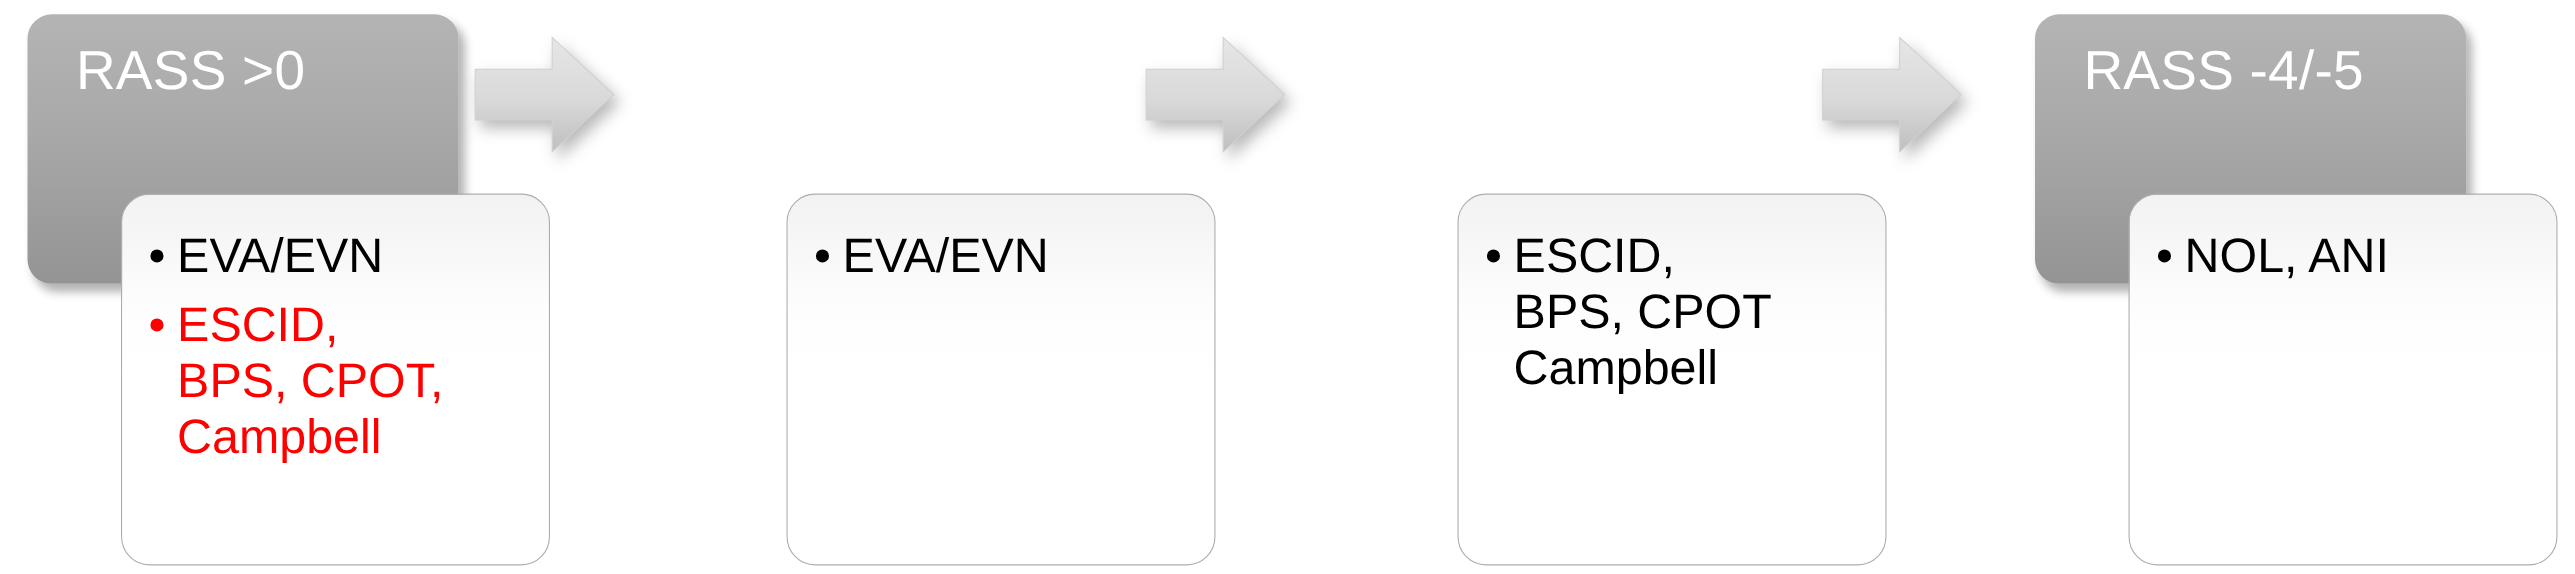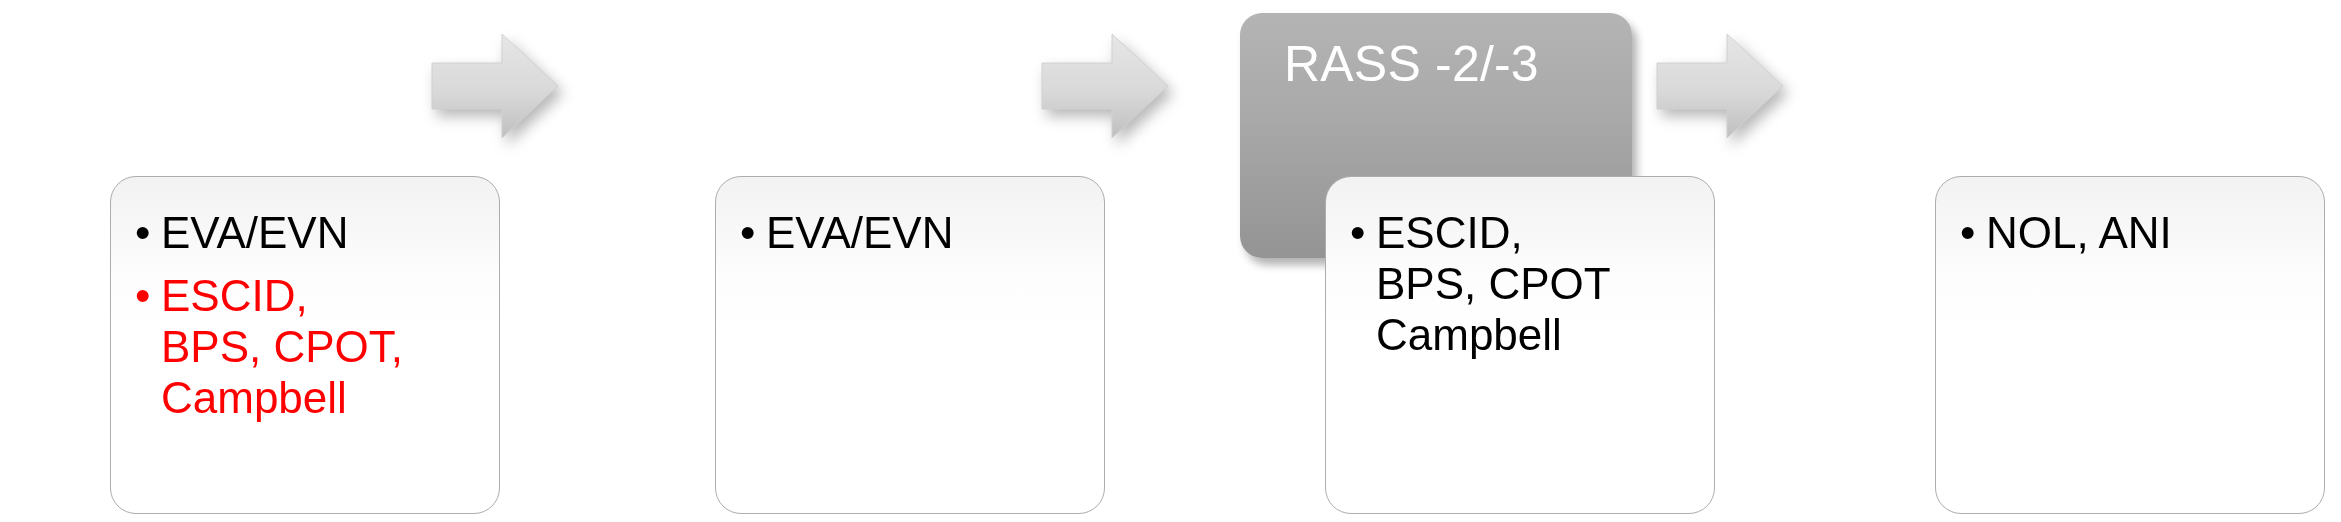--- a/index.html
+++ b/index.html
@@ -100,20 +100,23 @@
     filter: drop-shadow(5px 7px 7px rgba(0, 0, 0, 0.28));
   }
   .arrow svg { display: block; width: 100%; height: 100%; }
 </style>
 </head>
 <body>
 
 <div id="canvas">
 
   <div class="stage" style="left:0px;">
+    <div class="header-plate">
+      <div class="header-label">RASS &gt;0</div>
+    </div>
     <div class="body-card">
       <div class="bullet-list">
         <div class="bullet-item tone-black">
           <span class="bullet-dot">•</span>
           <span class="bullet-text">EVA/EVN</span>
         </div>
         <div class="bullet-item tone-red">
           <span class="bullet-dot">•</span>
           <span class="bullet-text">ESCID,
 BPS, CPOT,
@@ -154,23 +157,20 @@
           <stop offset="0%" stop-color="#e6e6e6"></stop>
           <stop offset="55%" stop-color="#d9d9d9"></stop>
           <stop offset="100%" stop-color="#bfbfbf"></stop>
         </linearGradient>
       </defs>
       <path d="M2,33 L72,33 L72,4 L128,56 L72,108 L72,79 L2,79 Z" fill="url(#agrad2)" stroke="#d0d0d0" stroke-width="1"></path>
     </svg>
   </div>
 
   <div class="stage" style="left:1215px;">
-    <div class="header-plate">
-      <div class="header-label">RASS -2/-3</div>
-    </div>
     <div class="body-card">
       <div class="bullet-list">
         <div class="bullet-item tone-black">
           <span class="bullet-dot">•</span>
           <span class="bullet-text">ESCID,
 BPS, CPOT
 Campbell</span>
         </div>
       </div>
     </div>
@@ -183,20 +183,23 @@
           <stop offset="0%" stop-color="#e6e6e6"></stop>
           <stop offset="55%" stop-color="#d9d9d9"></stop>
           <stop offset="100%" stop-color="#bfbfbf"></stop>
         </linearGradient>
       </defs>
       <path d="M2,33 L72,33 L72,4 L128,56 L72,108 L72,79 L2,79 Z" fill="url(#agrad3)" stroke="#d0d0d0" stroke-width="1"></path>
     </svg>
   </div>
 
   <div class="stage" style="left:1825px;">
+    <div class="header-plate">
+      <div class="header-label">RASS -4/-5</div>
+    </div>
     <div class="body-card">
       <div class="bullet-list">
         <div class="bullet-item tone-black">
           <span class="bullet-dot">•</span>
           <span class="bullet-text">NOL, ANI</span>
         </div>
       </div>
     </div>
   </div>
 

